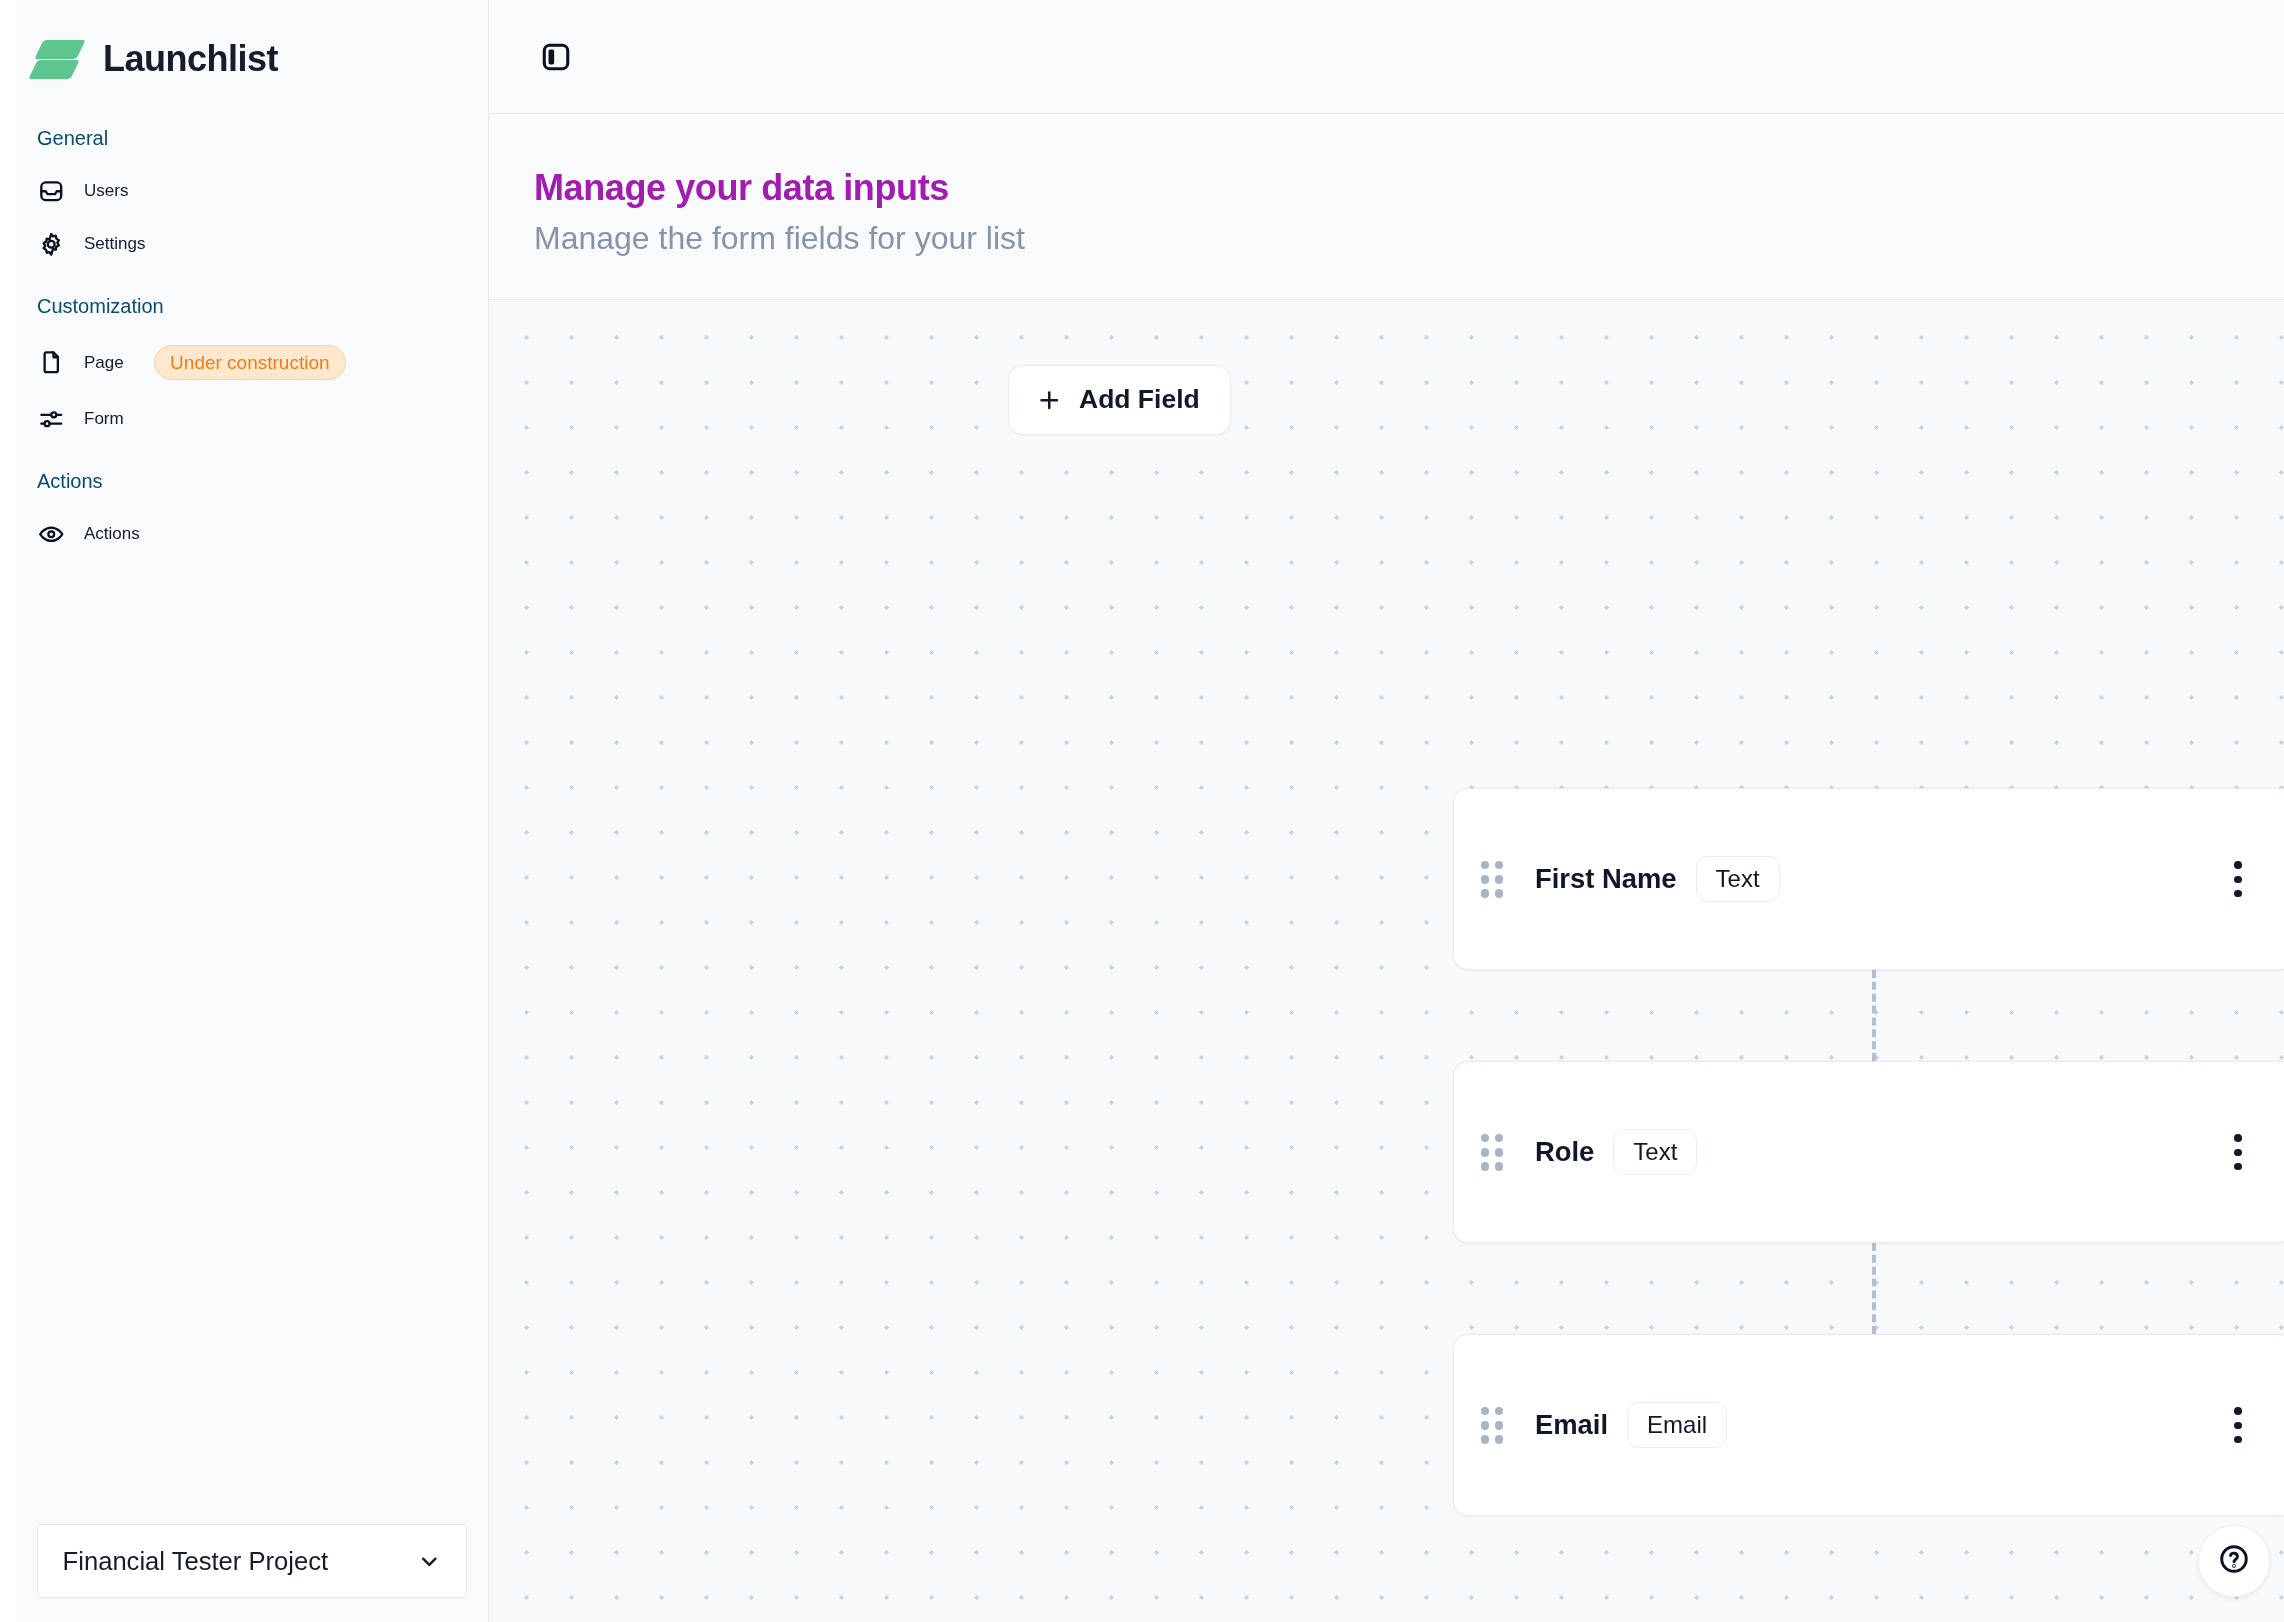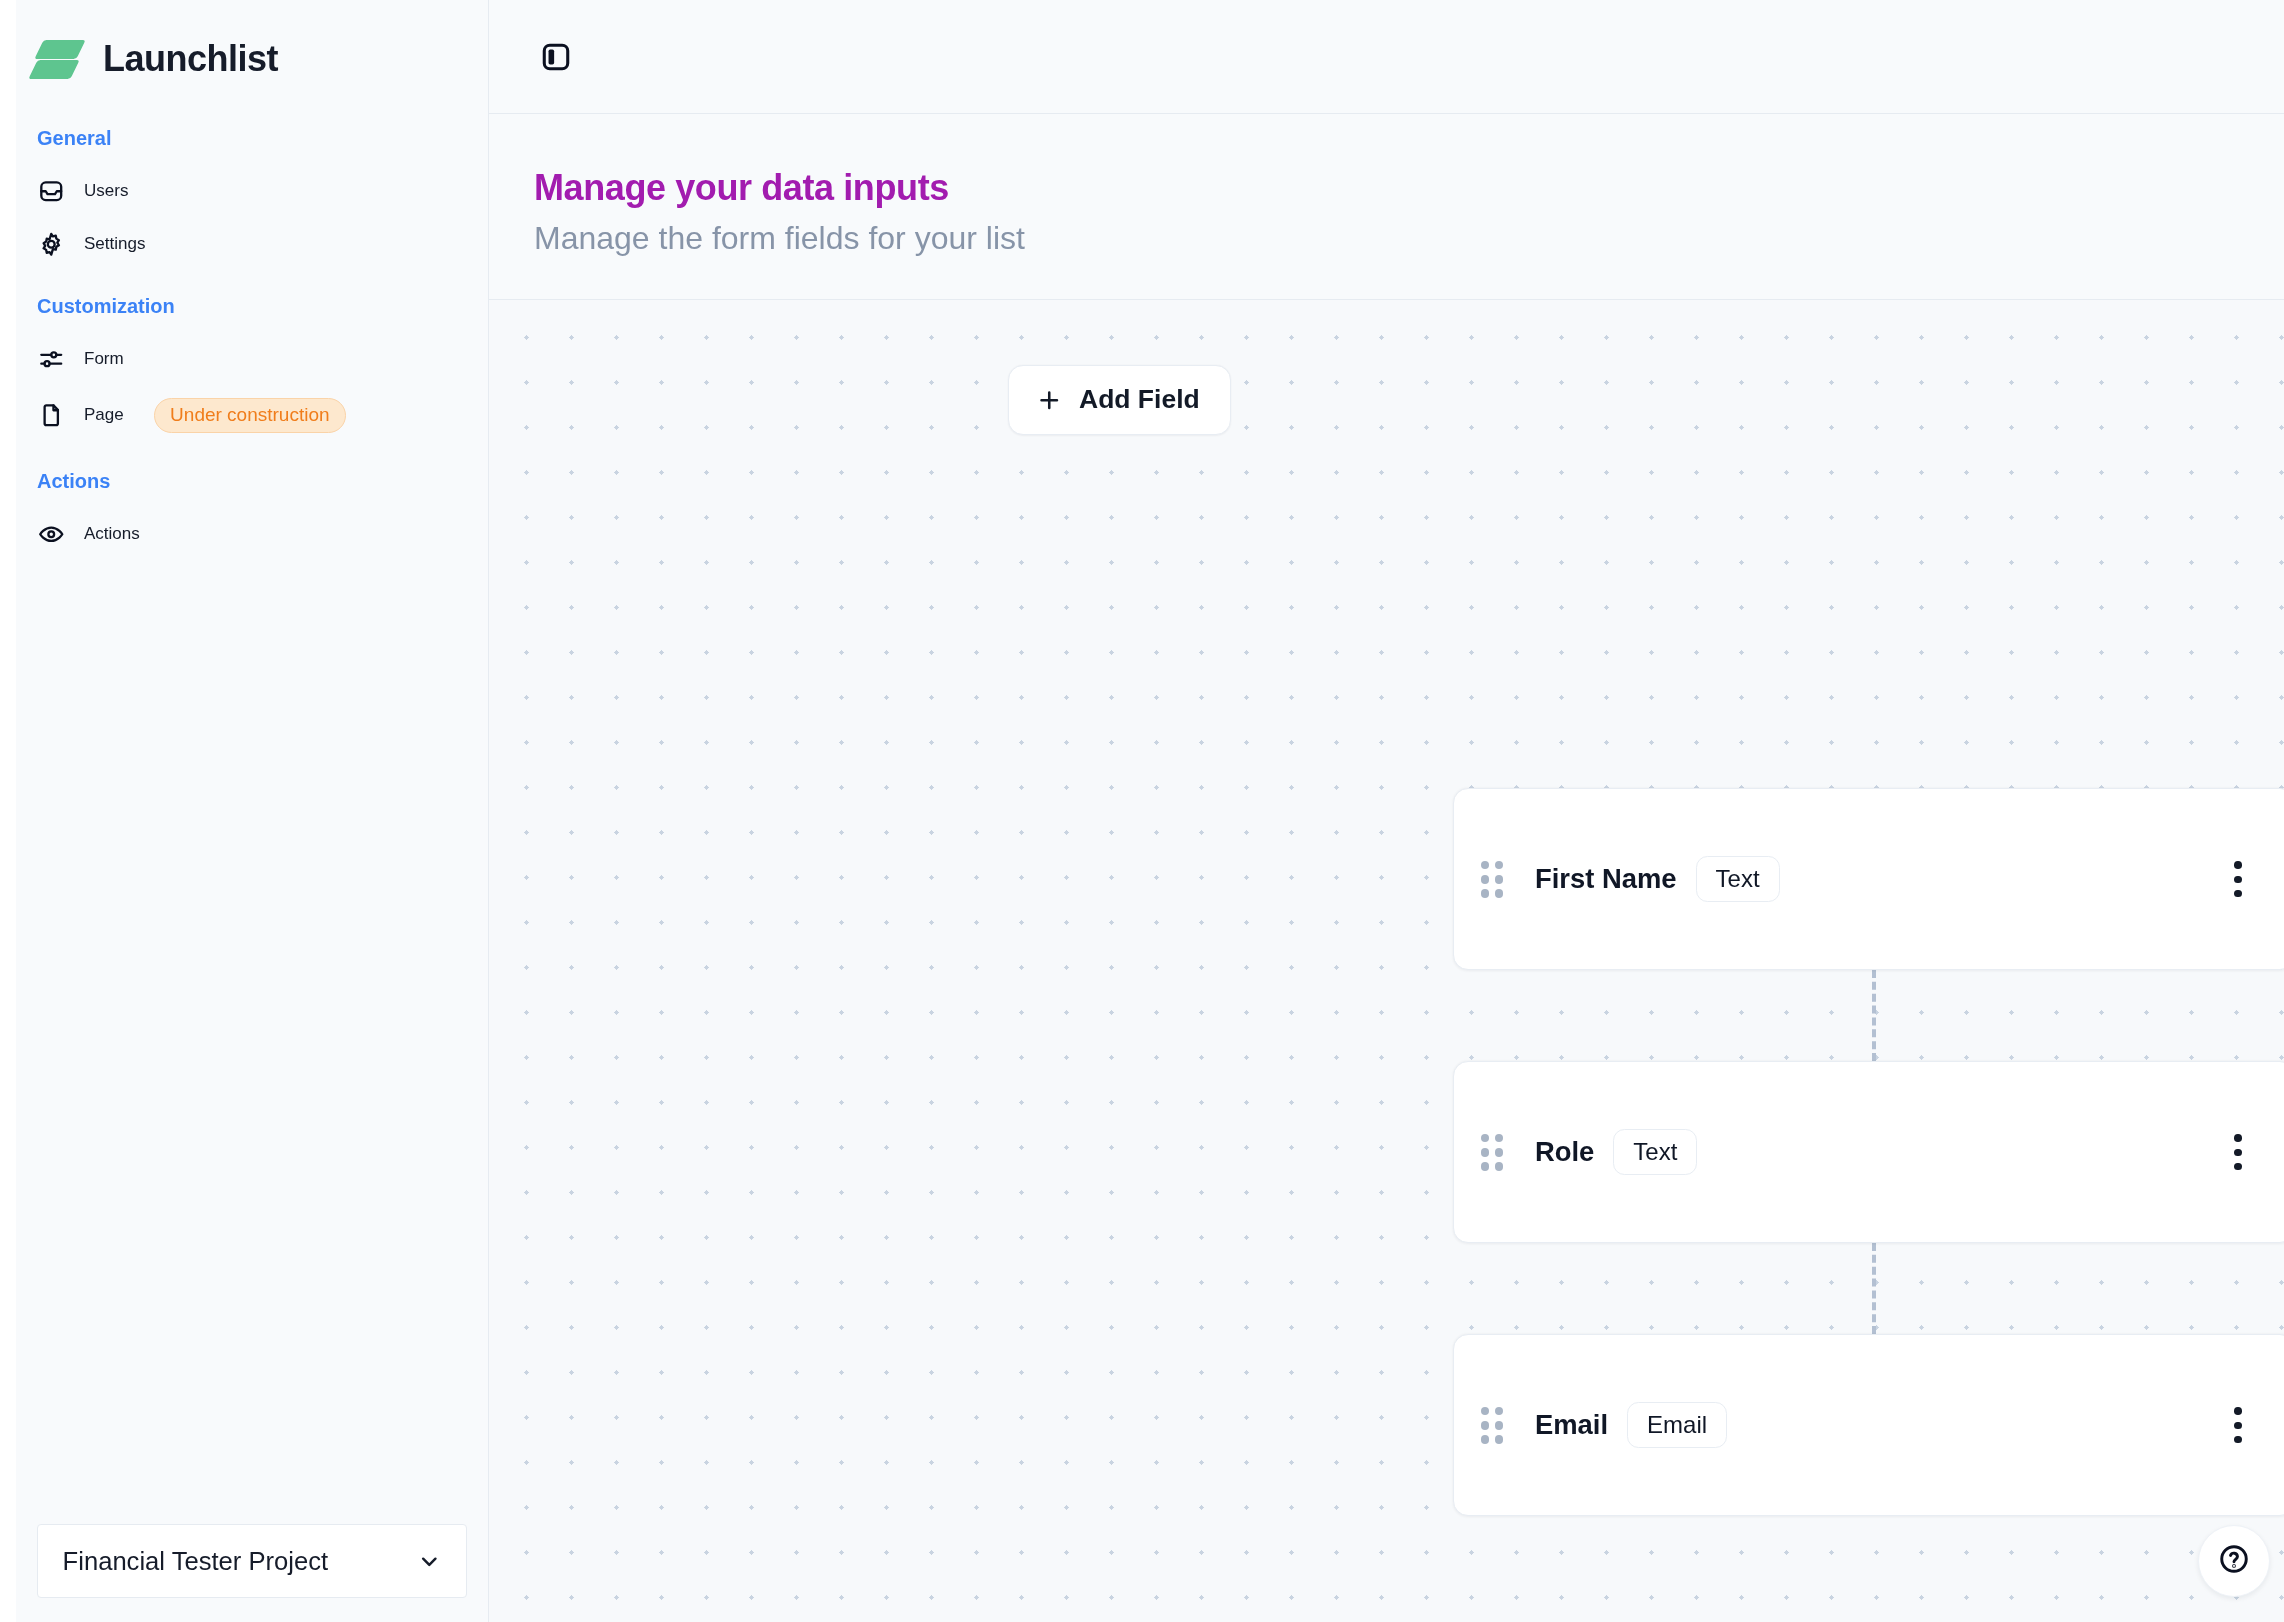--- a/index.html
+++ b/index.html
@@ -69,24 +69,24 @@
     font-weight: 700;
     letter-spacing: -0.5px;
     color: #161c2a;
   }
 
   .nav-section { margin-top: 24.6px; }
   .nav-section.first { margin-top: 32px; }
 
   .section-label {
     font-size: 20px;
-    color: #3b82f6;
+    color: #0c4a6e;
     padding: 0 0 0 21px;
     margin-bottom: 15px;
-    font-weight: 700;
+    font-weight: 400;
   }
 
   .nav-item {
     display: flex;
     align-items: center;
     gap: 19px;
     padding: 12.3px 21px;
     cursor: pointer;
     color: #161c2a;
   }
@@ -359,40 +359,40 @@
         <span class="nav-label">Settings</span>
       </div>
     </div>
 
     <div class="nav-section">
       <div class="section-label">Customization</div>
 
       <div class="nav-item">
         <span class="nav-icon">
           <svg width="26.5" height="26.5" viewBox="0 0 24 24" fill="none" stroke="currentColor" stroke-width="2.1" stroke-linecap="round" stroke-linejoin="round">
+            <path d="M14 3H7.5A1.5 1.5 0 0 0 6 4.5v15A1.5 1.5 0 0 0 7.5 21h9a1.5 1.5 0 0 0 1.5-1.5V7z"></path>
+            <path d="M14 3v4.5h4"></path>
+          </svg>
+        </span>
+        <span class="nav-label">Page</span>
+        <span class="badge-construction">Under construction</span>
+      </div>
+
+      <div class="nav-item">
+        <span class="nav-icon">
+          <svg width="26.5" height="26.5" viewBox="0 0 24 24" fill="none" stroke="currentColor" stroke-width="2.1" stroke-linecap="round" stroke-linejoin="round">
             <path d="M3 8h9"></path>
               <path d="M16.5 8H21"></path>
             <circle cx="14.3" cy="8" r="2.3"></circle>
             <path d="M3 16h3"></path>
               <path d="M10.5 16H21"></path>
             <circle cx="8.2" cy="16" r="2.3"></circle>
           </svg>
         </span>
         <span class="nav-label">Form</span>
-      </div>
-
-      <div class="nav-item">
-        <span class="nav-icon">
-          <svg width="26.5" height="26.5" viewBox="0 0 24 24" fill="none" stroke="currentColor" stroke-width="2.1" stroke-linecap="round" stroke-linejoin="round">
-            <path d="M14 3H7.5A1.5 1.5 0 0 0 6 4.5v15A1.5 1.5 0 0 0 7.5 21h9a1.5 1.5 0 0 0 1.5-1.5V7z"></path>
-            <path d="M14 3v4.5h4"></path>
-          </svg>
-        </span>
-        <span class="nav-label">Page</span>
-        <span class="badge-construction">Under construction</span>
       </div>
     </div>
 
     <div class="nav-section">
       <div class="section-label">Actions</div>
 
       <div class="nav-item">
         <span class="nav-icon">
           <svg width="26.5" height="26.5" viewBox="0 0 24 24" fill="none" stroke="currentColor" stroke-width="2.1" stroke-linecap="round" stroke-linejoin="round">
             <path d="M2 12s3.6-6 10-6 10 6 10 6-3.6 6-10 6-10-6-10-6z"></path>

